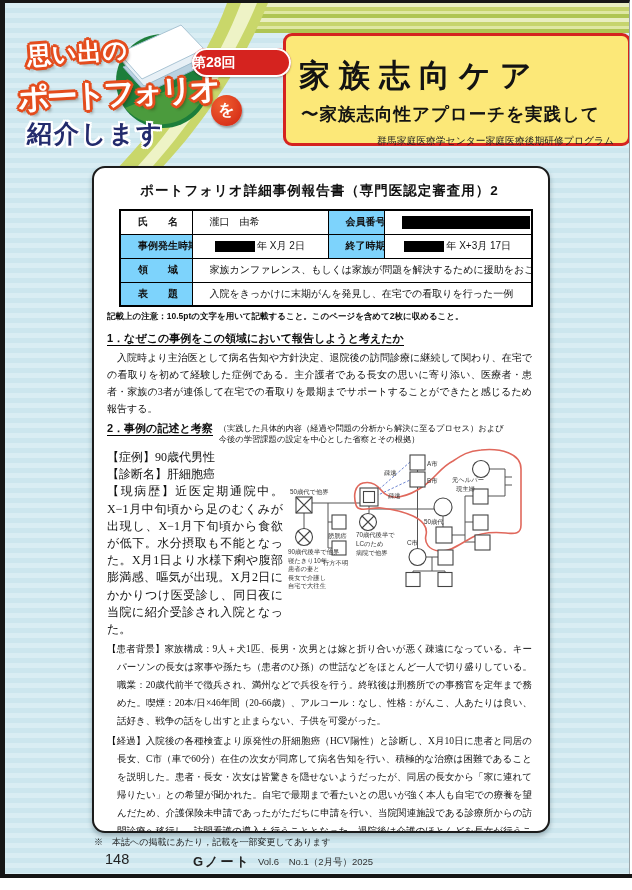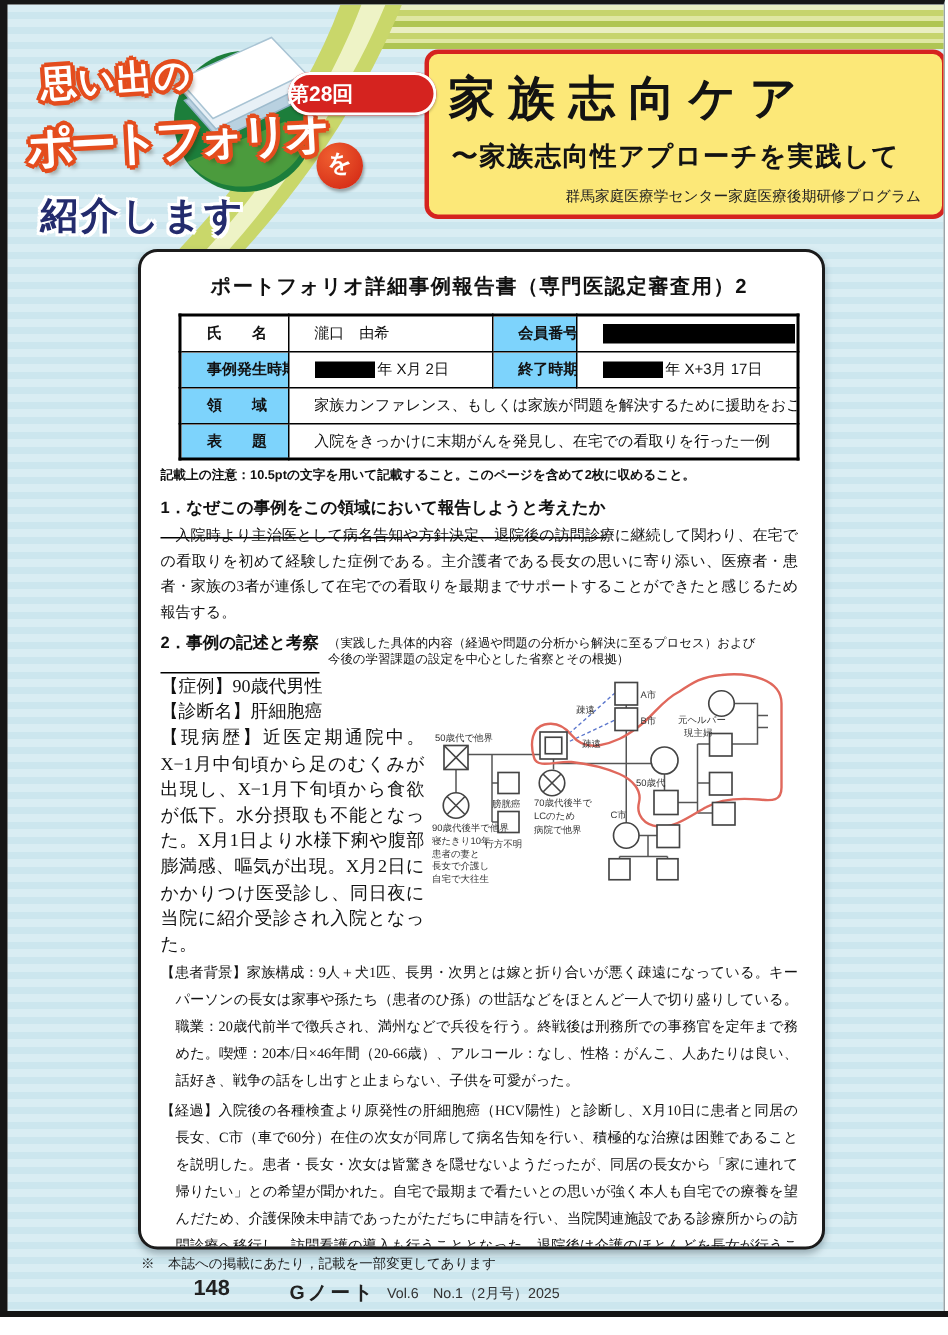--- a/index.html
+++ b/index.html
@@ -18,60 +18,60 @@
   .header-art { position:absolute; left:0; top:0; }
   .logo-line1 { position:absolute; left:22px; top:34px; font-size:24px; font-weight:bold; color:#fff;
     letter-spacing:1px; transform:rotate(-4deg);
     text-shadow:-2px -2px 0 #e44d1e,2px -2px 0 #e44d1e,-2px 2px 0 #e44d1e,2px 2px 0 #e44d1e,-3px 0 0 #e44d1e,3px 0 0 #e44d1e,0 -3px 0 #e44d1e,0 3px 0 #e44d1e,3px 4px 3px rgba(40,20,0,.35); }
   .logo-line2 { position:absolute; left:13px; top:70px; font-size:31px; font-weight:bold; color:#fff;
     letter-spacing:-3px; transform:rotate(-3deg);
     text-shadow:-2px -2px 0 #e44d1e,2px -2px 0 #e44d1e,-2px 2px 0 #e44d1e,2px 2px 0 #e44d1e,-3px 0 0 #e44d1e,3px 0 0 #e44d1e,0 -3px 0 #e44d1e,0 3px 0 #e44d1e,3px 4px 3px rgba(40,20,0,.35); }
   .logo-wo { position:absolute; left:206px; top:92px; width:31px; height:31px; border-radius:50%;
     background:radial-gradient(circle at 35% 30%,#f06030,#d02212); color:#fff; font-size:16px; font-weight:bold;
     text-align:center; line-height:30px; box-shadow:1px 2px 2px rgba(0,0,0,.3); }
-  .logo-line3 { position:absolute; left:22px; top:124px; font-size:25px; font-weight:bold; color:#232b6d; letter-spacing:2px;
+  .logo-line3 { position:absolute; left:22px; top:114px; font-size:25px; font-weight:bold; color:#232b6d; letter-spacing:2px;
     text-shadow:-2px 0 0 #fff,2px 0 0 #fff,0 -2px 0 #fff,0 2px 0 #fff,2px 2px 0 #fff,-2px -2px 0 #fff,2px -2px 0 #fff,-2px 2px 0 #fff; }
   .badge { position:absolute; left:187px; top:45px; width:99px; height:29px; background:#d5231f;
     border-radius:15px; box-shadow:inset 0 0 0 2px #fff,0 1px 2px rgba(0,0,0,.3);
     color:#fff; font-size:14px; font-weight:bold; line-height:29px; z-index:5; }
   .title-box { position:absolute; left:278px; top:30px; width:348px; height:113px; background:#fce878;
     border:3px solid #d5231f; border-radius:9px; z-index:4; }
-  .title-main { margin:9px 0 0 13px; font-size:31px; font-weight:900; letter-spacing:9px; color:#131313; white-space:nowrap; }
+  .title-main { margin:19px 0 0 13px; font-size:31px; font-weight:900; letter-spacing:9px; color:#131313; white-space:nowrap; }
   .title-sub { margin:5px 0 0 15px; font-size:17.5px; font-weight:bold; letter-spacing:1px; color:#131313; white-space:nowrap; }
   .title-program { margin-top:9px; padding-right:14px; font-size:9.8px; color:#222; text-align:right; }
 
   
   .doc { position:absolute; left:87px; top:163px; width:458px; height:667px; background:#fff;
     border:2px solid #1b1b1b; border-radius:13px; overflow:hidden; box-shadow:0 3px 5px rgba(60,80,90,.4);
     padding:11px 16px 0 13px; color:#111; }
   .doc-title { text-align:center; font-size:13.5px; font-weight:bold; letter-spacing:1px; margin:3px 0 9px 0; }
   table.report { border-collapse:collapse; margin-left:12px; table-layout:fixed; width:412px; }
   table.report td { border:1px solid #000; height:24px; font-size:10px; padding:0 17px; overflow:hidden; white-space:nowrap; }
   table.report { border:2px solid #000; }
   td.lbl { background:#7dd3fc; font-weight:bold; text-align:left; padding:0 2px; }
   td.lbl-white { background:#fff; font-weight:bold; text-align:center; }
   .redact { display:inline-block; background:#000; vertical-align:middle; }
   .redact.member { width:128px; height:13px; }
   .redact.date { width:40px; height:11px; margin-right:2px; }
-  td.center { text-align:left; }
+  td.center { text-align:center; }
   .doc-note { font-size:8.5px; margin:4px 0 0 0; letter-spacing:0;font-weight:bold; }
   .sec-h { font-size:11px; font-weight:bold; margin-top:8px; }
-  .sec-h .u { border-bottom:1.2px solid #000; padding-bottom:13px; }
+  .sec-h .u { border-bottom:1.2px solid #000; padding-bottom:1px; }
   .sec1-body { font-family:"Liberation Serif", serif; font-size:10px; line-height:17px; text-indent:1em; text-align:justify; margin-top:3px; }
   .sec2-row { display:flex; margin-top:4px; align-items:flex-start; }
   .sec2-row .note { font-size:8.3px; line-height:11px; width:292px; margin-left:6px; padding-top:2px; color:#111; }
   .case-block { margin-top:4px; font-family:"Liberation Serif", serif; font-size:12px; line-height:17.2px; text-align:justify; }
   .genogram { float:right; width:250px; height:172px; margin:-4px -6px 0 5px; }
   .hang { clear:both; font-family:"Liberation Serif", serif; font-size:9.5px; line-height:18px;
     text-align:justify; padding-left:10px; text-indent:-10px; margin-top:2px; }
   .geno-label { font-family:"Liberation Sans", sans-serif; }
 
   
   .foot-note { position:absolute; left:89px; top:833px; font-size:9px; color:#1c1c1c; }
-  .page-num { position:absolute; left:124px; top:848px; font-size:14.5px; font-weight:bold; color:#222; }
+  .page-num { position:absolute; left:100px; top:848px; font-size:14.5px; font-weight:normal; color:#222; }
   .journal { position:absolute; left:188px; top:850px; font-size:13px; font-weight:bold; letter-spacing:2px; color:#222; }
   .issue { position:absolute; left:253px; top:853px; font-size:9.5px; color:#333; }
 </style>
 </head>
 <body>
 
 <div class="page">
 
   <div class="stripes-top"></div>
   <svg class="header-art" width="632" height="170">

